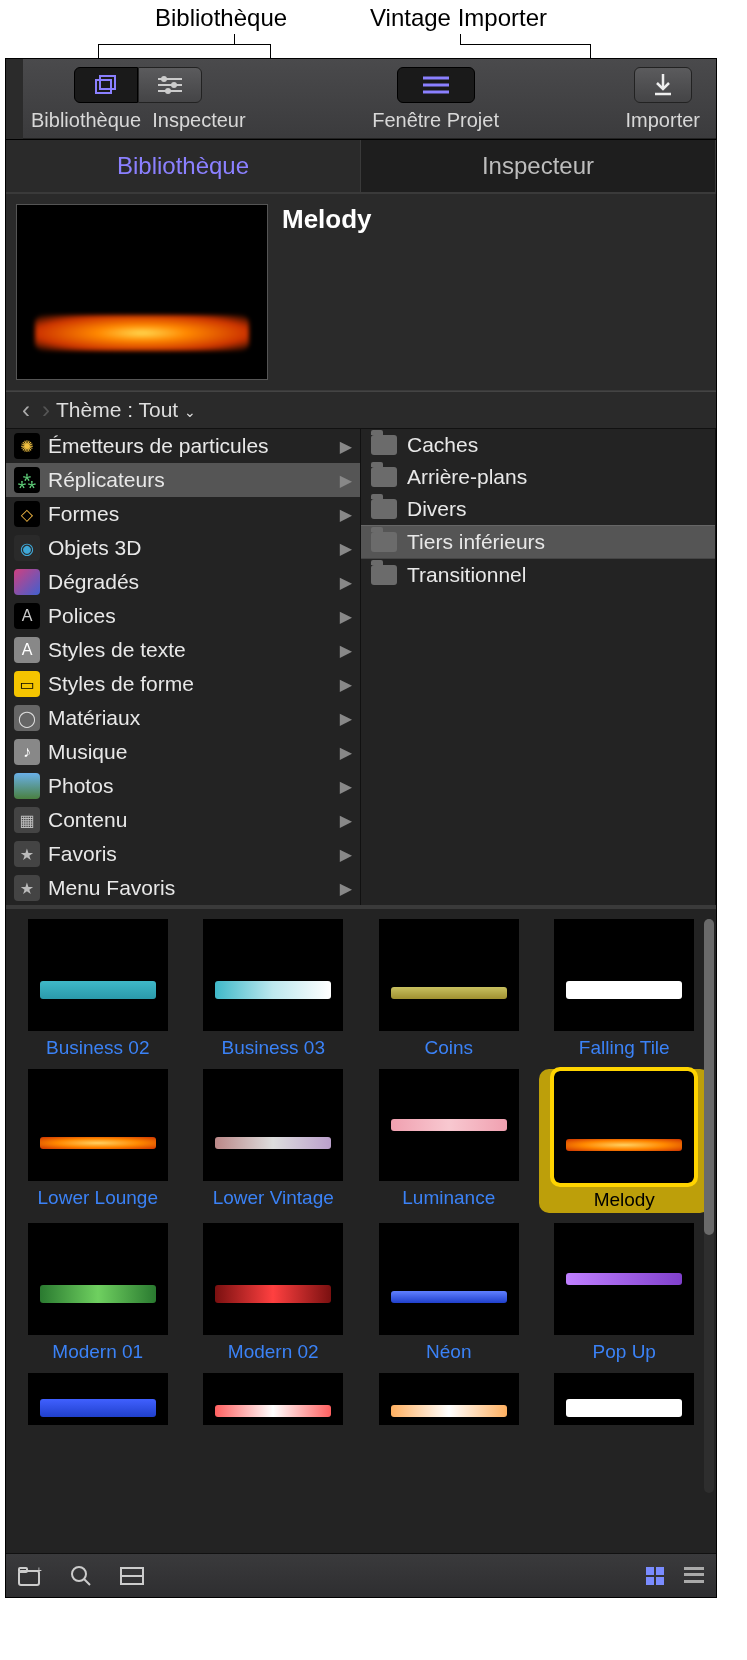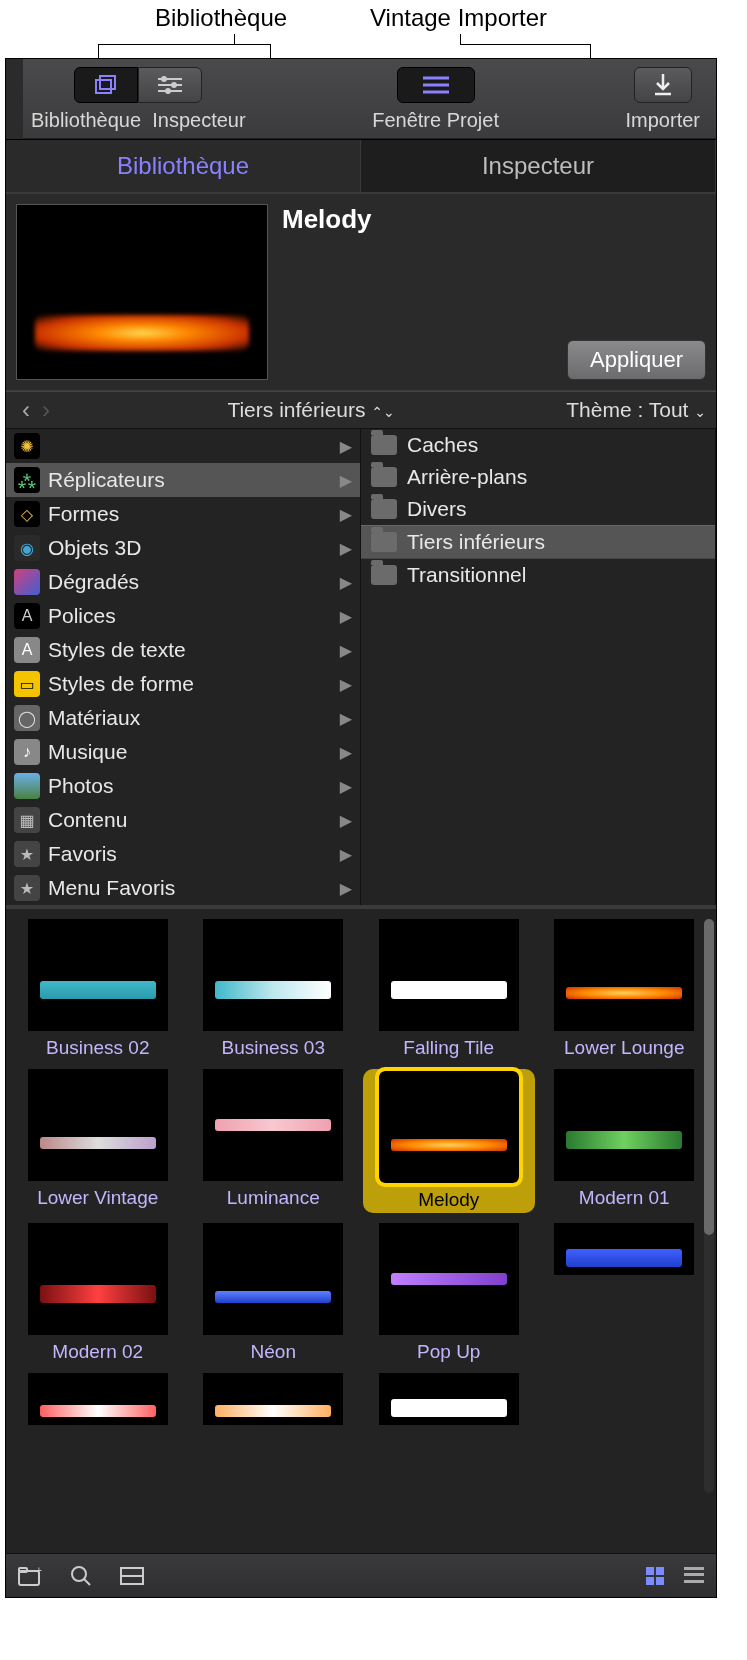--- a/index.html
+++ b/index.html
@@ -187,21 +187,21 @@
   }
   .thumb {
     width: 140px; height: 112px;
     background: #000;
     position: relative;
     border: 2px solid transparent;
     overflow: hidden;
   }
   .cell.selected .thumb { outline: 4px solid #ffd400; border-radius: 6px; }
   .cell.selected { background: rgba(255,212,0,0.7); border-radius: 10px; padding: 2px; }
-  .thumb-label { font-size: 19px; color: #c4b5fd; margin-top: 6px; white-space: nowrap; }
+  .thumb-label { font-size: 19px; color: #3b82f6; margin-top: 6px; white-space: nowrap; }
   .cell.selected .thumb-label { color: #000; font-weight: 500; }
   .bar {
     position: absolute;
     left: 10px; right: 10px; bottom: 30px; height: 18px;
     border-radius: 3px;
   }
   .vscroll {
     position: absolute;
     right: 2px; top: 10px; bottom: 60px; width: 10px;
     background: rgba(255,255,255,0.05);
@@ -314,35 +314,34 @@
     <div class="panel-tab active">Bibliothèque</div>
     <div class="panel-tab">Inspecteur</div>
   </div>
 
   <div class="preview-row">
     <div class="preview-box">
       <div class="preview-glow"></div>
     </div>
     <div class="preview-meta">
       <div class="preset-name">Melody</div>
-      <button class="apply-btn">Appliquer</button>
     </div>
   </div>
 
   <div class="path-row">
     <span class="nav-arrow">‹</span>
     <span class="nav-arrow dim">›</span>
-    <span class="breadcrumb"><span>Tiers inférieurs</span> <span style="font-size:14px">⌃⌄</span></span>
     <span class="theme-pop"><span>Thème : Tout</span> <span style="font-size:14px">⌄</span></span>
   </div>
 
   <div class="columns">
     <div class="col" id="cat-col">
         <div class="col-row">
           <span class="cat-icon" style="background: rgb(0, 0, 0); color: rgb(240, 192, 64);">✺</span>
+          <span>Émetteurs de particules</span>
           <span class="arrow">▶</span>
         </div>
         <div class="col-row selected">
           <span class="cat-icon" style="background: rgb(0, 0, 0); color: rgb(95, 208, 122);">⁂</span>
           <span>Réplicateurs</span>
           <span class="arrow">▶</span>
         </div>
         <div class="col-row">
           <span class="cat-icon" style="background: rgb(0, 0, 0); color: rgb(232, 176, 64);">◇</span>
           <span>Formes</span>
@@ -434,20 +433,26 @@
           <div class="thumb">
             <div class="bar" style="background: linear-gradient(rgb(63, 184, 200), rgb(42, 154, 171));"></div>
           </div>
           <div class="thumb-label">Business 02</div>
         </div>
         <div class="cell">
           <div class="thumb">
             <div class="bar" style="background: linear-gradient(90deg, rgb(63, 184, 200), rgb(189, 232, 238), rgb(255, 255, 255));"></div>
           </div>
           <div class="thumb-label">Business 03</div>
+        </div>
+        <div class="cell">
+          <div class="thumb">
+            <div class="bar" style="background: linear-gradient(rgb(200, 192, 96), rgb(160, 144, 48)); height: 12px;"></div>
+          </div>
+          <div class="thumb-label">Coins</div>
         </div>
         <div class="cell">
           <div class="thumb">
             <div class="bar" style="background: rgb(255, 255, 255);"></div>
           </div>
           <div class="thumb-label">Falling Tile</div>
         </div>
         <div class="cell">
           <div class="thumb">
             <div class="bar" style="background: radial-gradient(rgb(255, 208, 96), rgb(255, 136, 0), rgb(204, 51, 0)); height: 12px;"></div>

